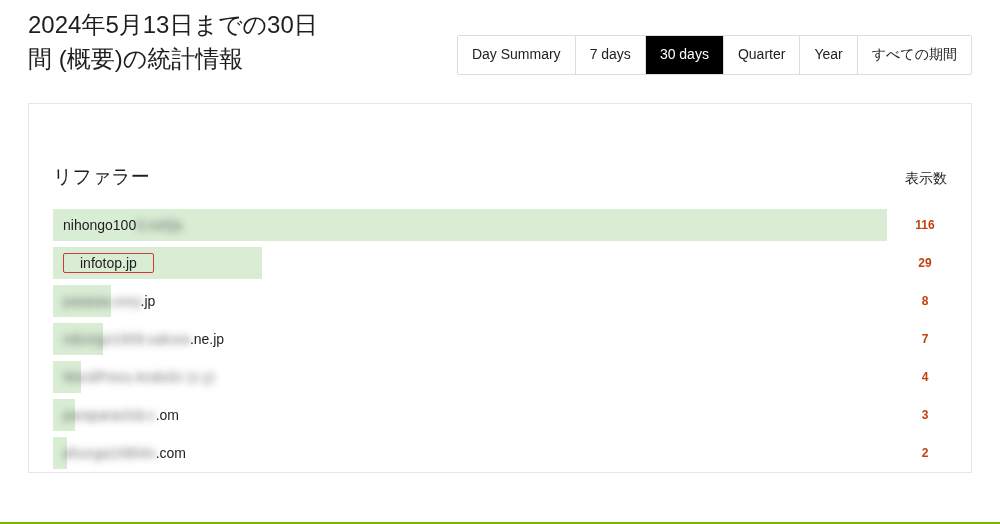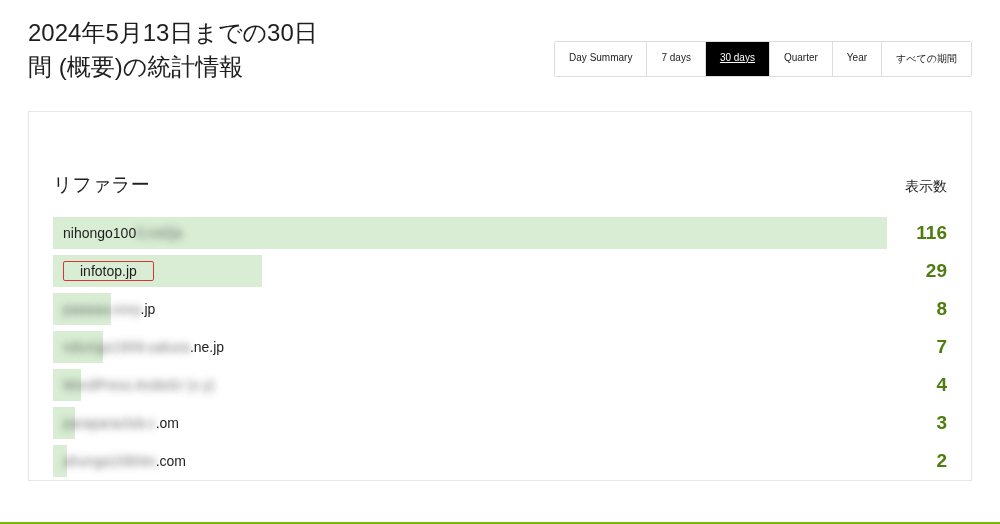--- a/index.html
+++ b/index.html
@@ -11,52 +11,51 @@
     width: 1000px;
     height: 524px;
     overflow: hidden;
   }
   .page {
     padding: 0 28px;
   }
   .header-row {
     display: flex;
     justify-content: space-between;
-    align-items: center;
-    padding-top: 16px;
+    align-items: flex-end;
+    padding-top: 8px;
   }
   .title {
     font-size: 24px;
     line-height: 1.4;
     color: #1e1e1e;
     font-weight: 400;
     max-width: 300px;
     margin: 0;
   }
   .tabs {
     display: flex;
     border: 1px solid #ddd;
     border-radius: 2px;
     overflow: hidden;
     margin-top: 18px;
   }
   .tab {
     padding: 10px 14px;
-    font-size: 10px;
+    font-size: 14px;
     color: #222;
     border-right: 1px solid #ddd;
     cursor: pointer;
     background: #fff;
     white-space: nowrap;
   }
   .tab:last-child { border-right: none; }
   .tab.active {
     background: #000;
     color: #fff;
-    text-decoration: underline;
   }
   .card {
     border: 1px solid #e6e6e6;
     margin-top: 28px;
     padding: 24px 24px 0 24px;
   }
   .card-header {
     display: flex;
     justify-content: space-between;
     align-items: baseline;
@@ -115,24 +114,24 @@
     user-select: none;
   }
   .expand-icon {
     font-size: 10px;
     margin-left: 4px;
     display: inline-block;
     transform: scaleX(1.4);
   }
   .count {
     width: 44px;
-    text-align: right;
-    font-size: 19px;
+    text-align: center;
+    font-size: 12px;
     font-weight: 600;
-    color: #4d7c0f;
+    color: #c2410c;
   }
   .bottom-accent {
     position: fixed;
     left: 0;
     bottom: 0;
     width: 1000px;
     height: 2px;
     background: #7ab800;
   }
 </style>

